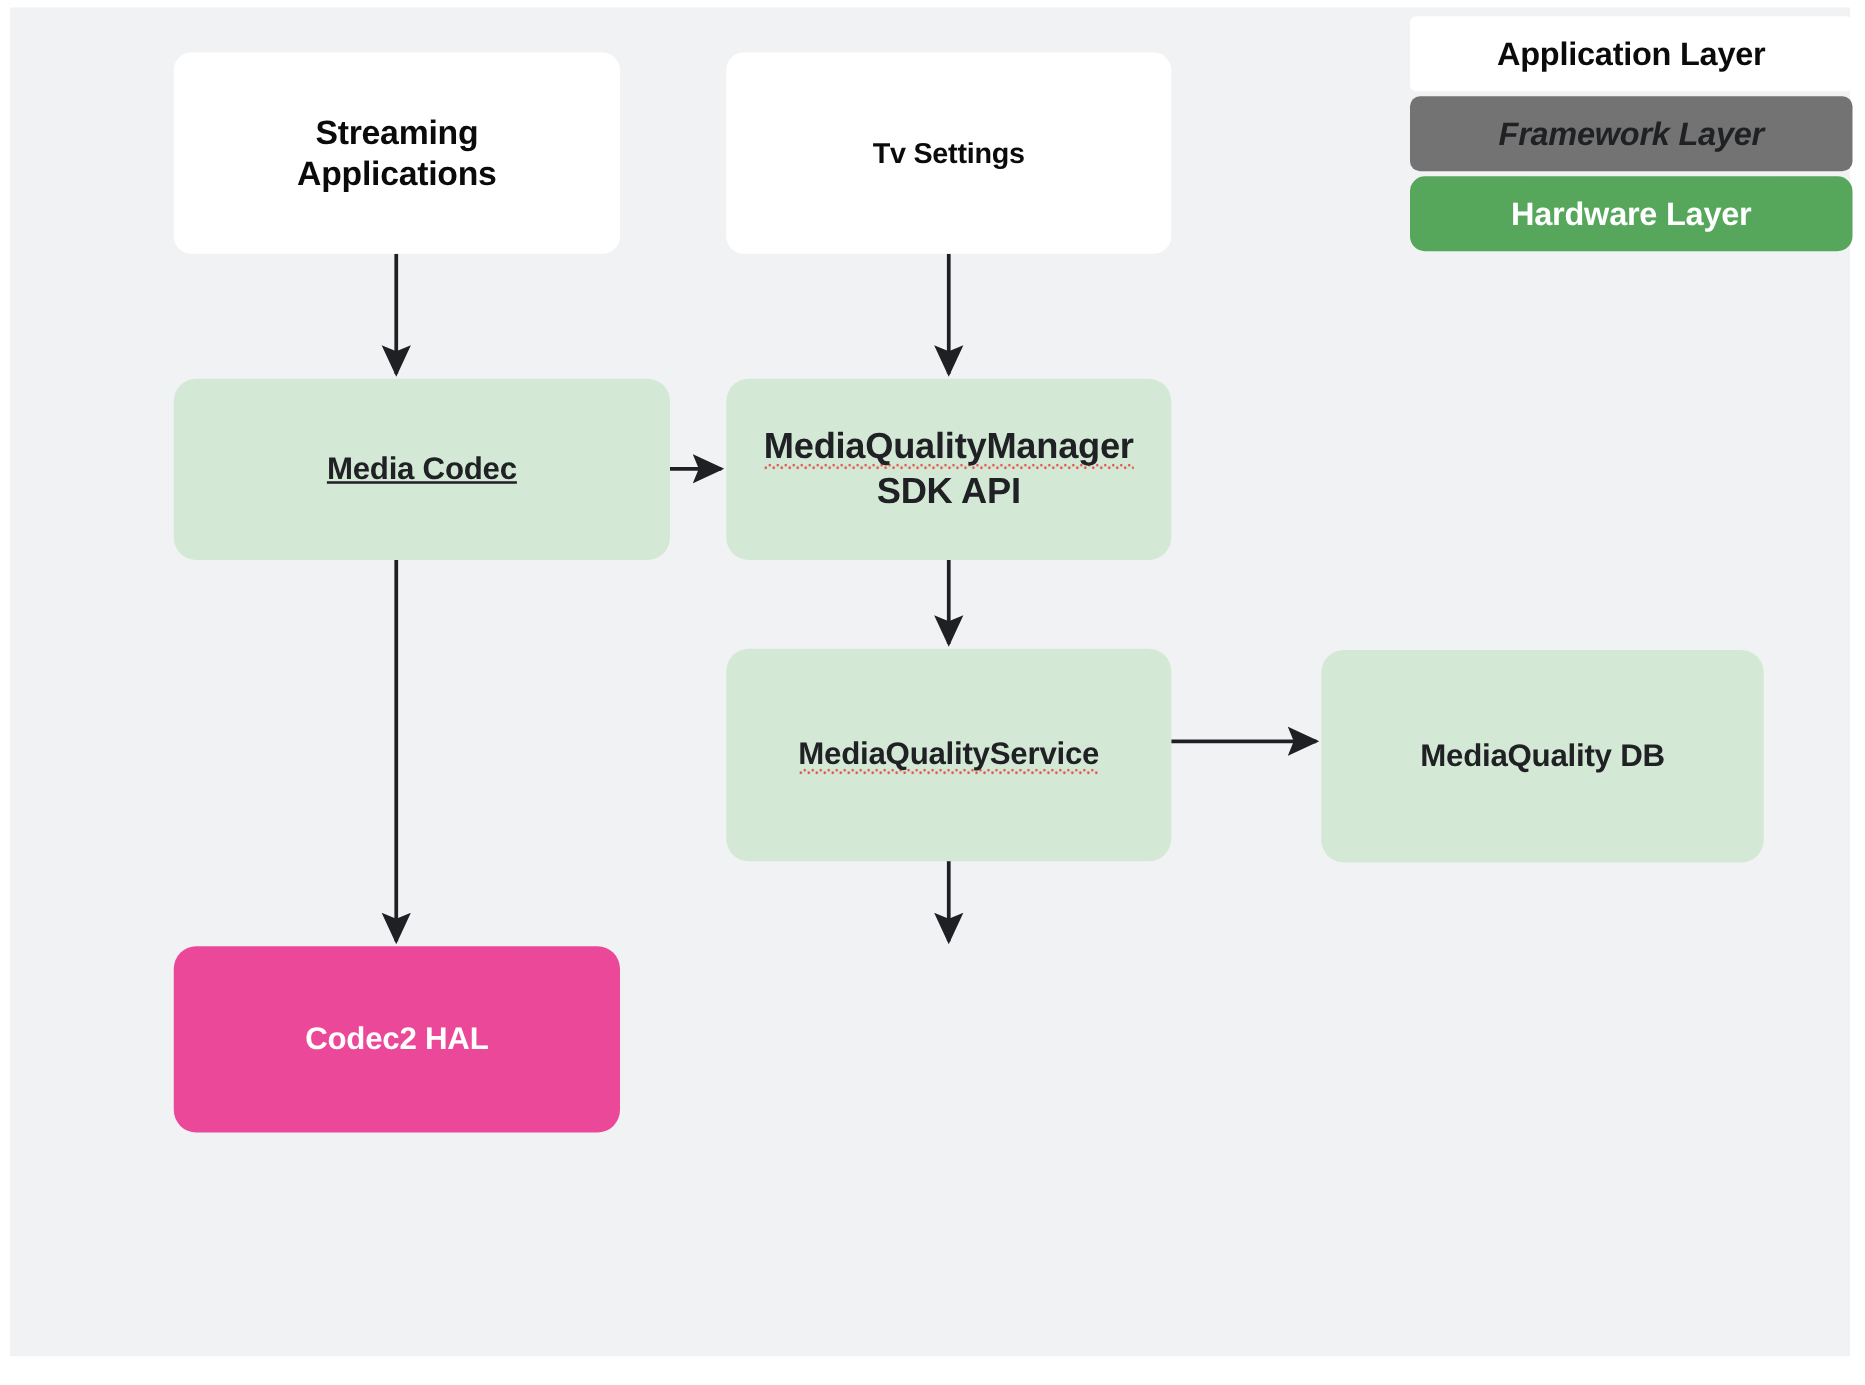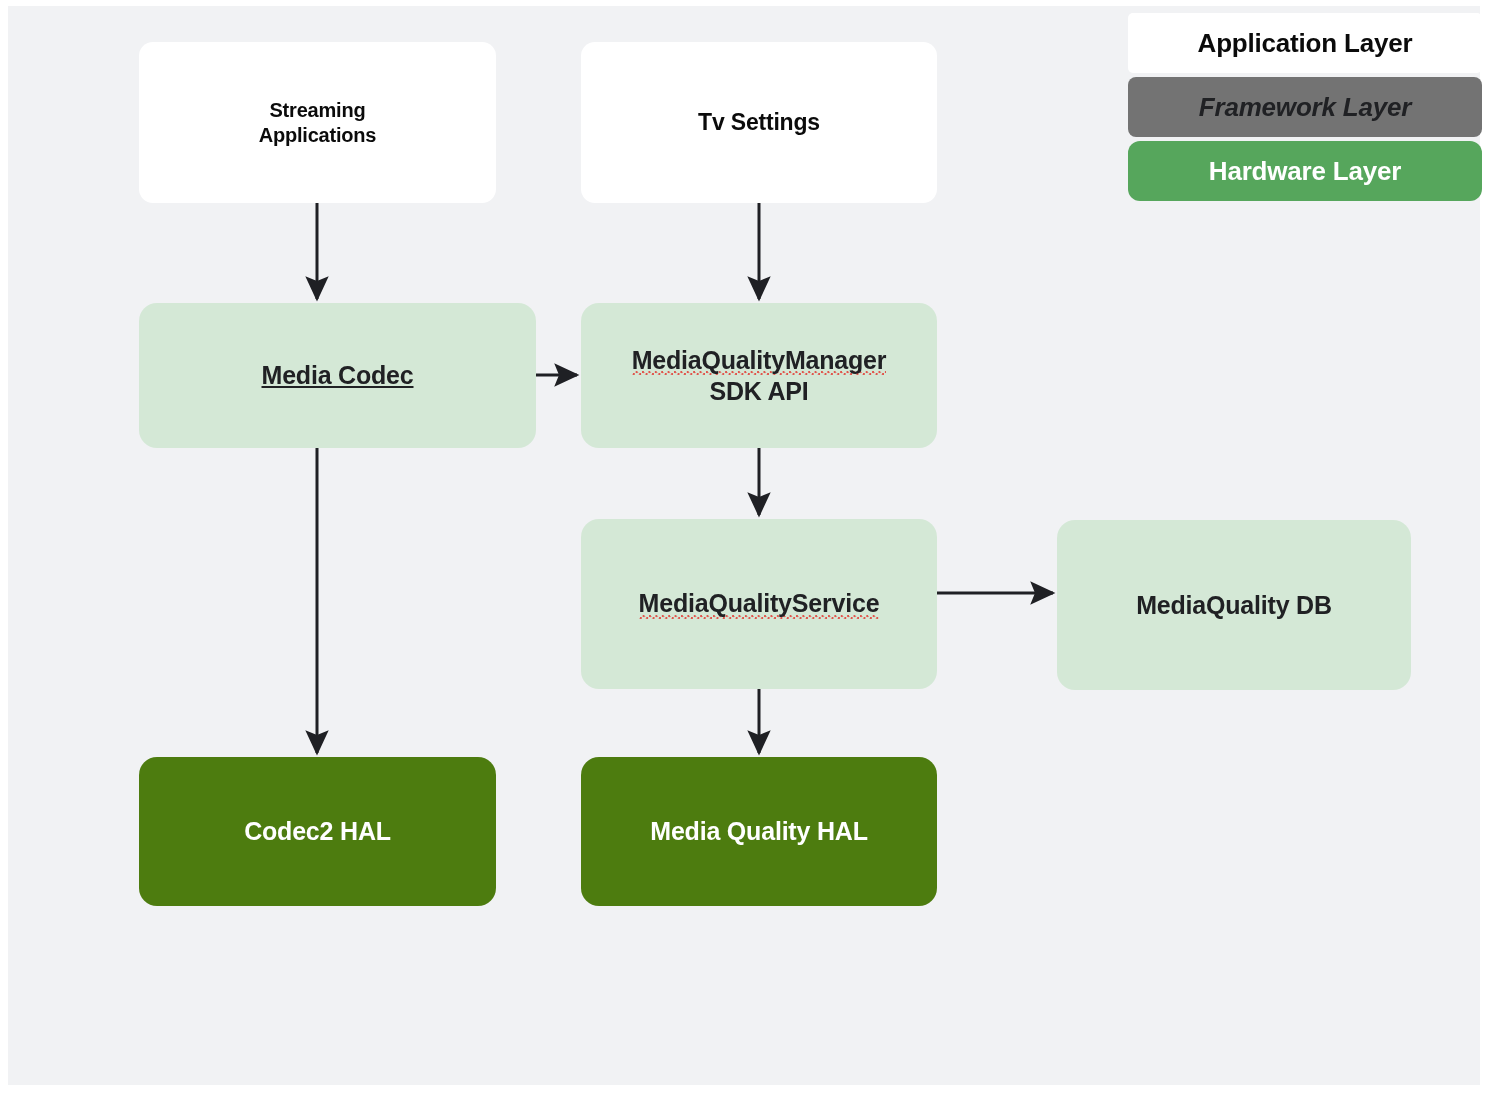--- a/index.html
+++ b/index.html
@@ -55,43 +55,43 @@
     background: #ffffff;
     color: #0b0b0b;
     border-radius: 14px;
   }
   .layer-framework {
     background: #d4e8d6;
     color: #202124;
     border-radius: 18px;
   }
   .layer-hardware {
-    background: #4d7c0f;
+    background: #ec4899;
     color: #ffffff;
     border-radius: 18px;
   }
 
   
   .squiggle {
     position: relative;
     display: inline-block;
     padding-bottom: 1px;
     background-image:
       radial-gradient(circle at 1.6px 3.2px, #e0554c 1.05px, rgba(224,85,76,0) 1.25px),
       radial-gradient(circle at 4.8px 1.3px, #e0554c 1.05px, rgba(224,85,76,0) 1.25px);
     background-size: 6.4px 5px;
     background-repeat: repeat-x;
     background-position: left bottom;
   }
 
   
-  #node-streaming-applications { left: 139px; top: 42px;  width: 357px; height: 161px; font-size: 20px; }
+  #node-streaming-applications { left: 139px; top: 42px;  width: 357px; height: 161px; font-size: 27px; }
   #node-tv-settings            { left: 581px; top: 42px;  width: 356px; height: 161px; font-size: 23px; }
   #node-media-codec            { left: 139px; top: 303px; width: 397px; height: 145px; font-size: 25px; text-decoration: underline; }
-  #node-mqm-sdk-api            { left: 581px; top: 303px; width: 356px; height: 145px; font-size: 25px; }
+  #node-mqm-sdk-api            { left: 581px; top: 303px; width: 356px; height: 145px; font-size: 29px; }
   #node-media-quality-service  { left: 581px; top: 519px; width: 356px; height: 170px; font-size: 25px; }
   #node-media-quality-db       { left: 1057px; top: 520px; width: 354px; height: 170px; font-size: 25px; }
   #node-codec2-hal             { left: 139px; top: 757px; width: 357px; height: 149px; font-size: 25px; }
   #node-media-quality-hal      { left: 581px; top: 757px; width: 356px; height: 149px; font-size: 25px; }
 
   
   #connectors {
     position: absolute;
     left: 0; top: 0;
     width: 1492px;
@@ -204,25 +204,20 @@
       <span>MediaQuality DB</span>
     </span>
   </div>
 
   <div class="node layer-hardware" id="node-codec2-hal">
     <span class="label-lines">
       <span>Codec2 HAL</span>
     </span>
   </div>
 
-  <div class="node layer-hardware" id="node-media-quality-hal">
-    <span class="label-lines">
-      <span>Media Quality HAL</span>
-    </span>
-  </div>
 
   <div id="legend">
     <div class="legend-item application">
       <span>Application Layer</span>
     </div>
     <div class="legend-item framework">
       <span>Framework Layer</span>
     </div>
     <div class="legend-item hardware">
       <span>Hardware Layer</span>

